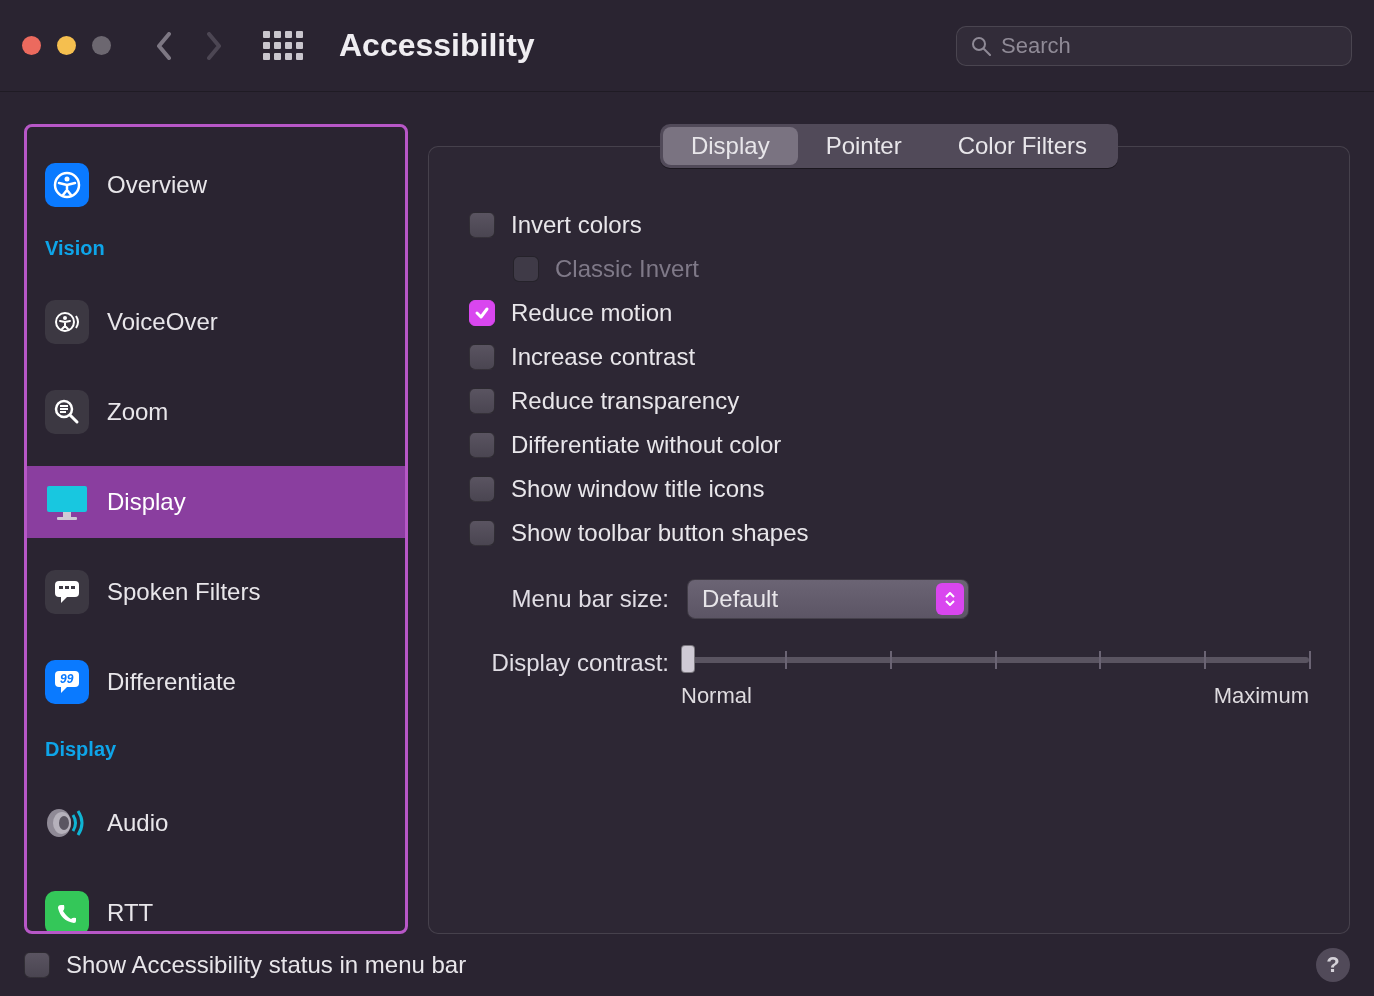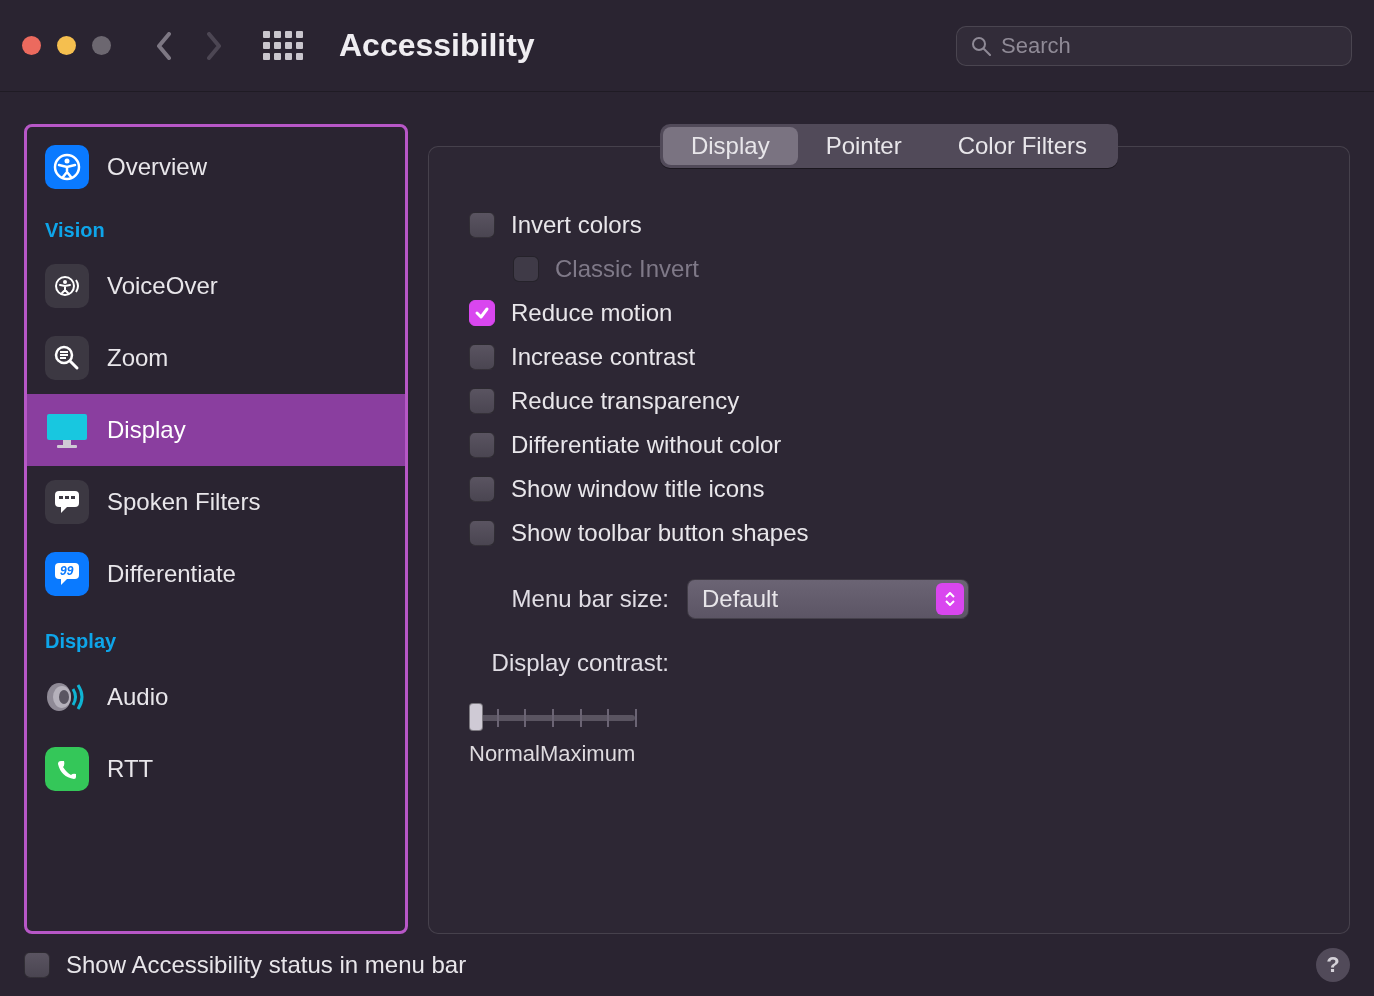--- a/index.html
+++ b/index.html
@@ -73,20 +73,21 @@
   }
   .sidebar-scroll { height:100%; overflow:hidden; }
   .sidebar-item {
     display:flex; align-items:center;
     height: 72px;
     padding: 0 18px;
     gap: 18px;
     font-size: 24px;
     color:#e8e6ea;
     cursor: default;
+    margin-top: 18px;
   }
   .sidebar-item .icn {
     width:44px; height:44px; border-radius:10px;
     display:flex; align-items:center; justify-content:center;
     flex-shrink:0;
     font-style:italic;
   }
   .sidebar-item.selected { background: #8a3e9f; color:#fff; }
   .section-header {
     font-size: 20px; color:#0ea5e9; font-weight:600;
@@ -161,21 +162,21 @@
     font-size:24px;
   }
   .select .stepper {
     width:28px; height:32px; border-radius:6px;
     background:#d946ef;
     display:flex; flex-direction:column; align-items:center; justify-content:center;
     color:#fff; font-size:10px; line-height:1;
     gap:2px;
   }
 
-  .slider-row { display:flex; align-items:flex-start; gap:26px; margin-top:26px;flex-direction:column; }
+  .slider-row { display:flex; align-items:flex-start; gap:12px; margin-top:26px; }
   .slider-row .lbl { width:200px; text-align:right; color:#e0dde4; padding-top:4px; font-size:24px;}
   .slider-area { flex:1; }
   .slider-track {
     position:relative; height:6px; background:#5a5461; border-radius:3px;
     margin-top:12px;
   }
   .slider-tick { position:absolute; top:-6px; width:2px; height:18px; background:#6b6474; }
   .slider-knob {
     position:absolute; left:0; top:-12px; width:14px; height:28px;
     background:#cfcad5; border-radius:4px;

